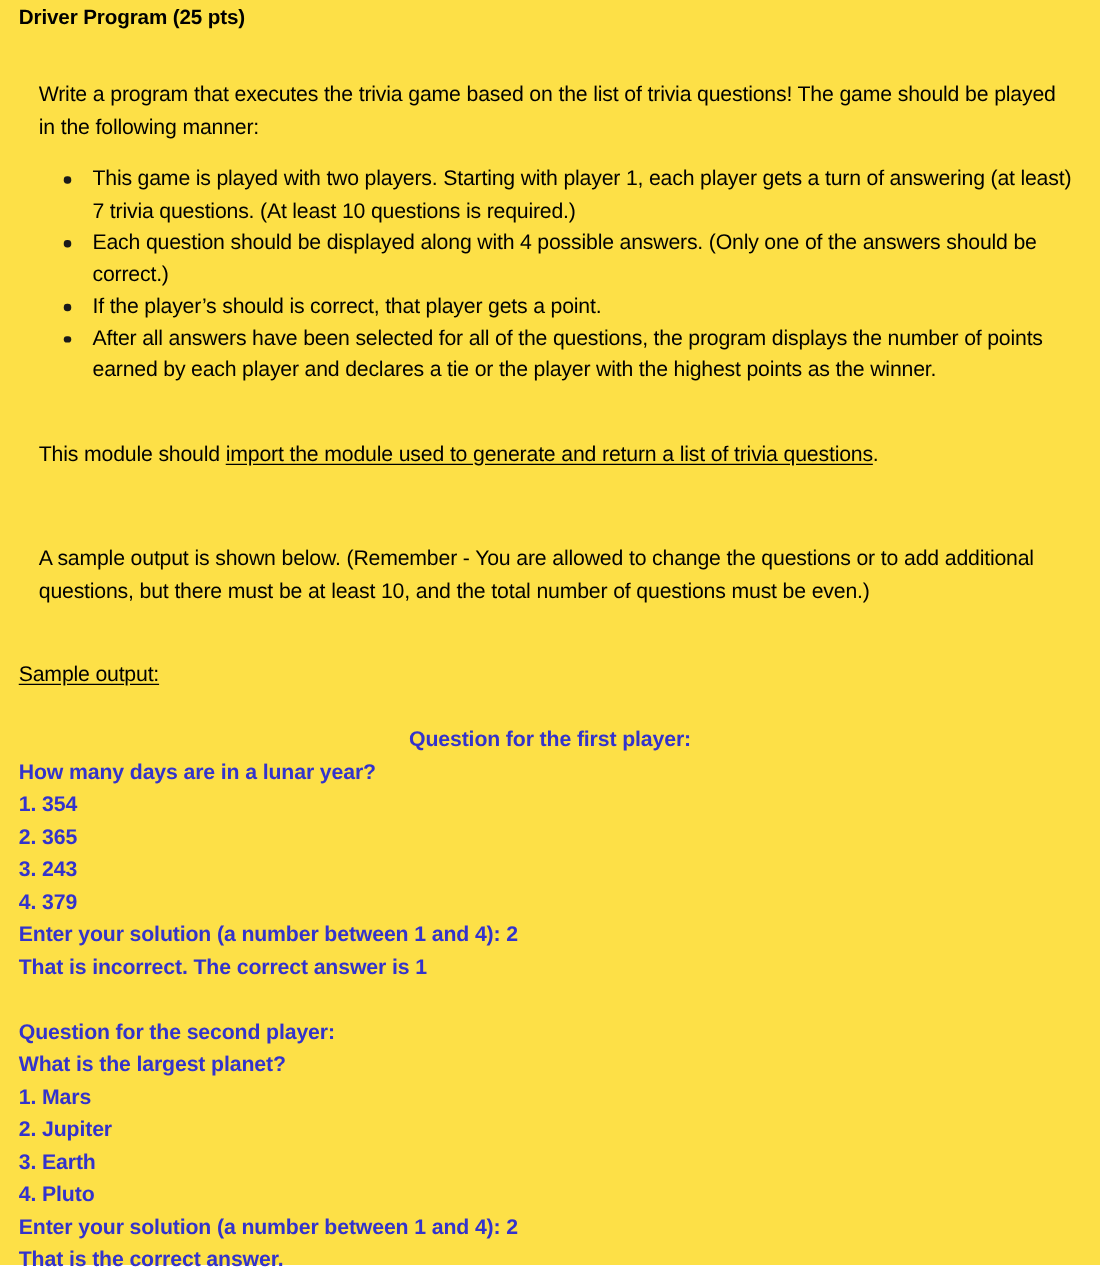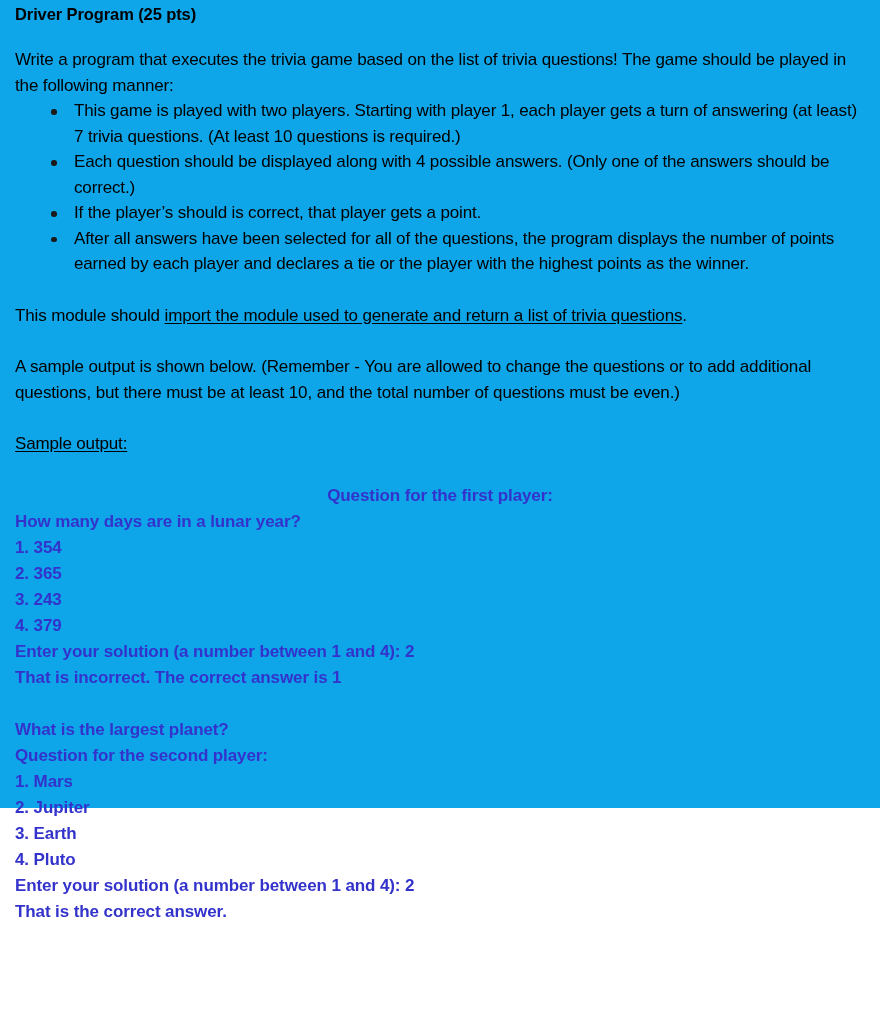--- a/index.html
+++ b/index.html
@@ -10,22 +10,22 @@
   body {
     width: 880px;
     height: 1024px;
     font-family: "Liberation Sans", sans-serif;
     color: #000000;
     overflow: hidden;
   }
   .page {
     position: relative;
     width: 880px;
-    height: 808px;
-    background: #0ea5e9;
+    height: 1012px;
+    background: #fde047;
     padding: 0;
     box-sizing: border-box;
   }
   .content {
     position: absolute;
     left: 15px;
     top: 4px;
     width: 850px;
   }
 
@@ -36,21 +36,21 @@
     letter-spacing: -0.1px;
     margin: 0 0 0 0;
   }
   .spacer-md { height: 22px; }
   .spacer-blank-line { height: 26px; }
 
   .para {
     font-size: 17px;
     line-height: 25.5px;
     letter-spacing: -0.15px;
-    margin: 0;
+    margin: 16px;
     word-spacing: 0.1px;
   }
 
   ul.bullets {
     list-style: none;
     margin: 0;
     padding: 0;
   }
   ul.bullets > li {
     position: relative;
@@ -133,22 +133,22 @@
     <div class="console" id="console-root">
         <div class="line" style="color: rgb(51, 51, 204); text-align: center;">Question for the first player:</div>
         <div class="line" style="color: rgb(51, 51, 204);">How many days are in a lunar year?</div>
         <div class="line" style="color: rgb(51, 51, 204);">1. 354</div>
         <div class="line" style="color: rgb(51, 51, 204);">2. 365</div>
         <div class="line" style="color: rgb(51, 51, 204);">3. 243</div>
         <div class="line" style="color: rgb(51, 51, 204);">4. 379</div>
         <div class="line" style="color: rgb(51, 51, 204);">Enter your solution (a number between 1 and 4): 2</div>
         <div class="line" style="color: rgb(51, 51, 204);">That is incorrect. The correct answer is 1</div>
         <div class="blank"></div>
+        <div class="line" style="color: rgb(51, 51, 204);">Question for the second player:</div>
         <div class="line" style="color: rgb(51, 51, 204);">What is the largest planet?</div>
-        <div class="line" style="color: rgb(51, 51, 204);">Question for the second player:</div>
         <div class="line" style="color: rgb(51, 51, 204);">1. Mars</div>
         <div class="line" style="color: rgb(51, 51, 204);">2. Jupiter</div>
         <div class="line" style="color: rgb(51, 51, 204);">3. Earth</div>
         <div class="line" style="color: rgb(51, 51, 204);">4. Pluto</div>
         <div class="line" style="color: rgb(51, 51, 204);">Enter your solution (a number between 1 and 4): 2</div>
         <div class="line" style="color: rgb(51, 51, 204);">That is the correct answer.</div>
       </div>
 
   </div>
 </div>

